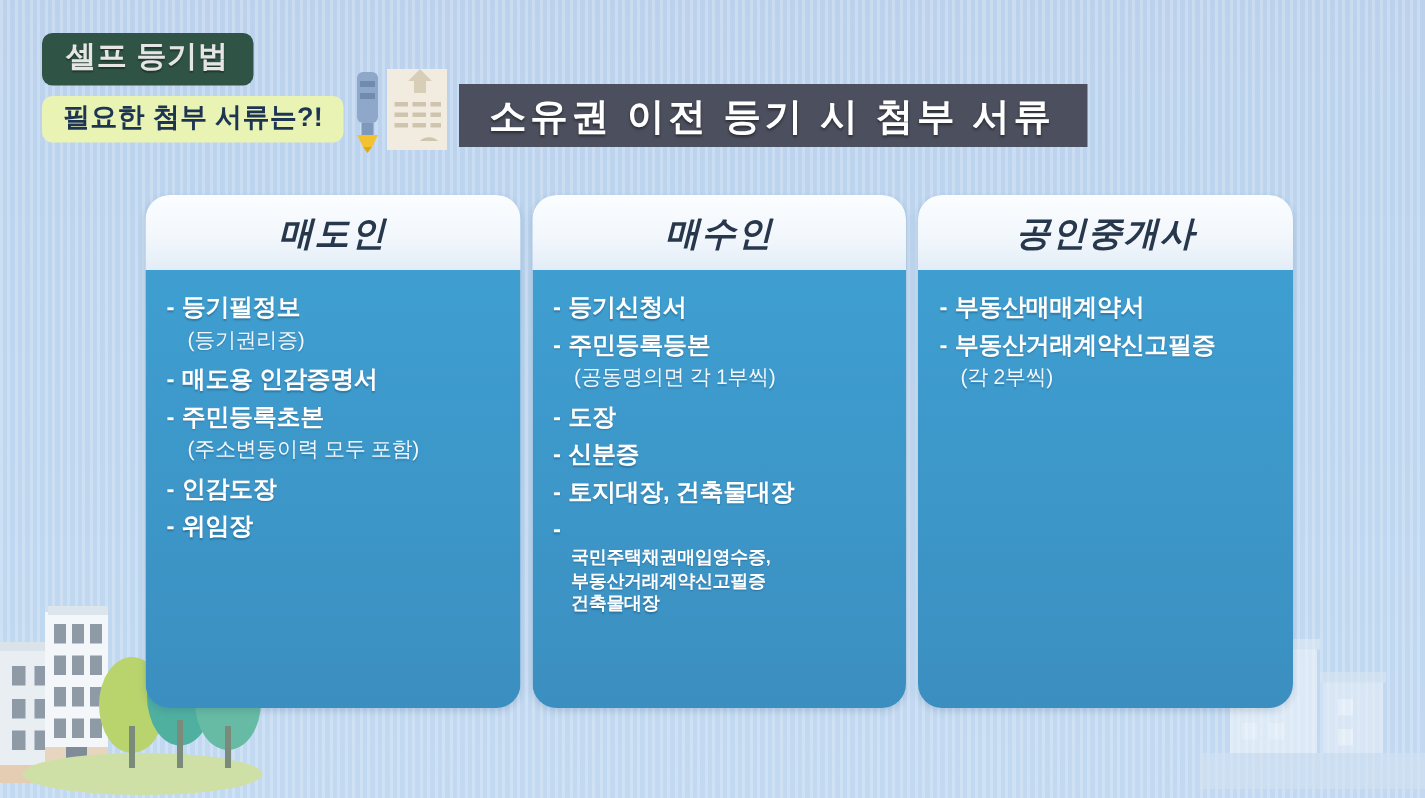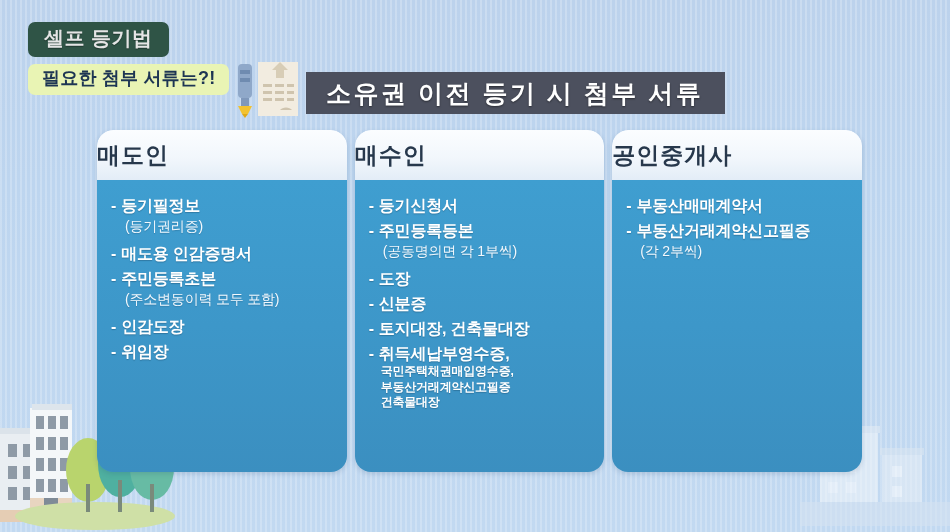--- a/index.html
+++ b/index.html
@@ -72,21 +72,21 @@
     letter-spacing: 0.2px;
     padding: 4px 14px 6px 14px;
     border-radius: 7px;
     line-height: 1.15;
     text-align: center;
   }
 
   
   .title-row {
     position: absolute;
-    left: 228px; top: 56px;
+    left: 228px; top: 40px;
     display: flex;
     align-items: flex-end;
     z-index: 5;
   }
   .title-icon {
     width: 78px; height: 62px;
     position: relative;
     margin-right: 0px;
     flex: 0 0 auto;
   }
@@ -123,22 +123,24 @@
     flex-direction: column;
     border-radius: 16px;
     overflow: hidden;
     box-shadow: 0 2px 5px rgba(40,70,110,0.18);
   }
   .panel-head {
     height: 50px;
     background: linear-gradient(180deg, #fbfdff 0%, #f2f7fc 55%, #e3edf7 100%);
     display: flex;
     align-items: center;
+    justify-content: center;
     border-top-left-radius: 16px;
     border-top-right-radius: 16px;
+    font-style: italic;
   }
   .panel-head span {
     color: #27384c;
     font-size: 23px;
     font-weight: bold;
     letter-spacing: 1px;
   }
   .panel-body {
     flex: 1 1 auto;
     background: linear-gradient(180deg, #3f9ed0 0%, #3d97c9 50%, #3b8fc0 100%);
@@ -358,21 +360,20 @@
           </div>
           <div class="item tight">
             <div class="item-main">
               <span class="dash">-</span>
               <span>토지대장, 건축물대장</span>
             </div>
           </div>
           <div class="item tight">
             <div class="item-main">
               <span class="dash">-</span>
-              <span>취득세납부영수증,</span>
             </div>
             <div class="item-extra">국민주택채권매입영수증,</div>
             <div class="item-extra">부동산거래계약신고필증</div>
             <div class="item-extra">건축물대장</div>
           </div>
         </div>
       </div>
       <div class="panel">
         <div class="panel-head">
           <span>공인중개사</span>

